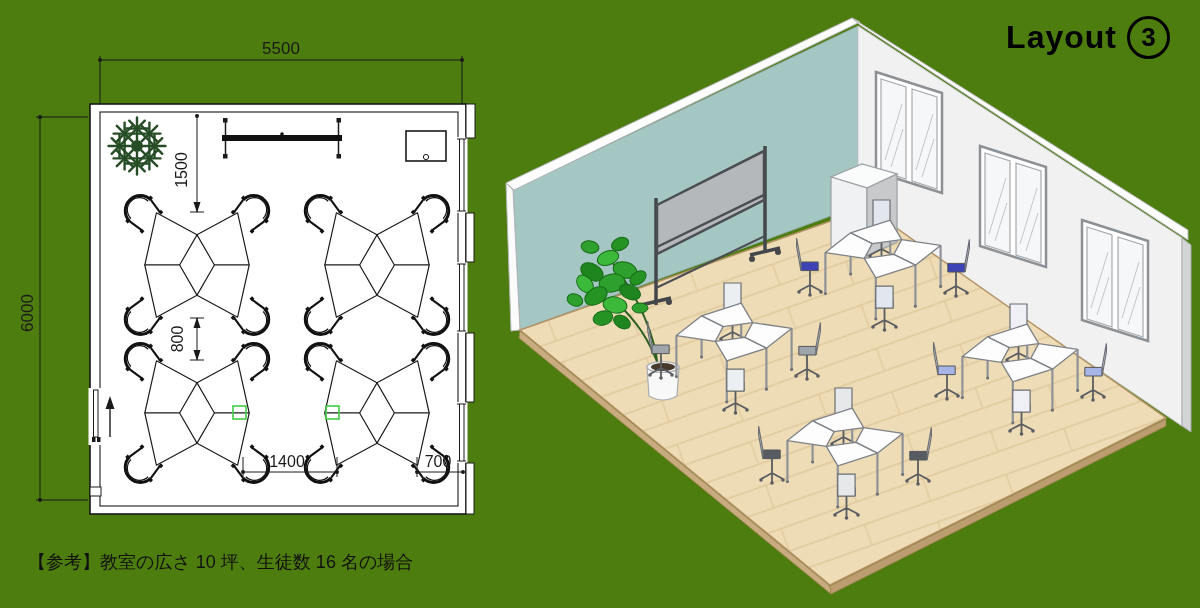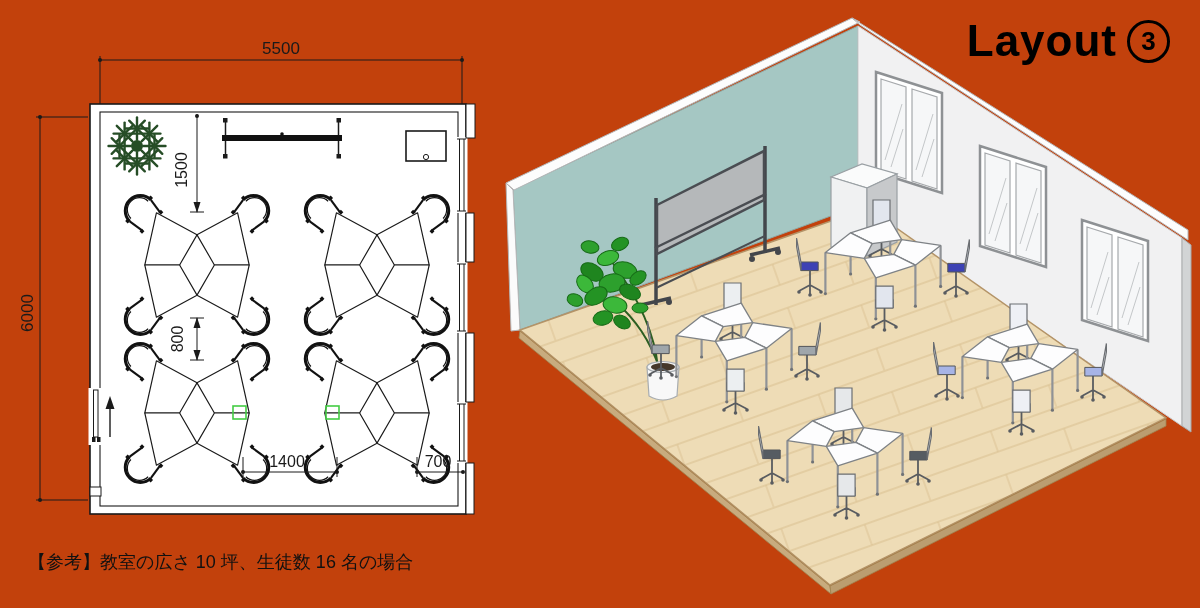--- a/index.html
+++ b/index.html
@@ -1,20 +1,20 @@
 <!DOCTYPE html>
 <html><head>
 <meta charset="utf-8">
 <style>
   html,body{margin:0;padding:0;background:#ffffff;}
-  #stage{position:relative;width:1200px;height:608px;background:#c2410c;overflow:hidden;
+  #stage{position:relative;width:1200px;height:608px;background:#4d7c0f;overflow:hidden;
          font-family:"Liberation Sans","DejaVu Sans",sans-serif;}
   #scene{position:absolute;left:0;top:0;}
   .title-wrap{position:absolute;top:16px;right:30px;display:flex;align-items:center;gap:10px;}
-  .title-text{font-size:44px;font-weight:bold;color:#000;letter-spacing:1px;}
+  .title-text{font-size:32px;font-weight:bold;color:#000;letter-spacing:1px;}
   .title-badge{width:37px;height:37px;border:3px solid #000;border-radius:50%;
                display:flex;align-items:center;justify-content:center;
                font-size:26px;font-weight:bold;color:#000;}
   .caption{position:absolute;left:28px;top:550px;font-size:18px;color:#111;}
   text{font-family:"Liberation Sans","DejaVu Sans",sans-serif;}
 </style>
 </head>
 <body>
 
 <div id="stage">

